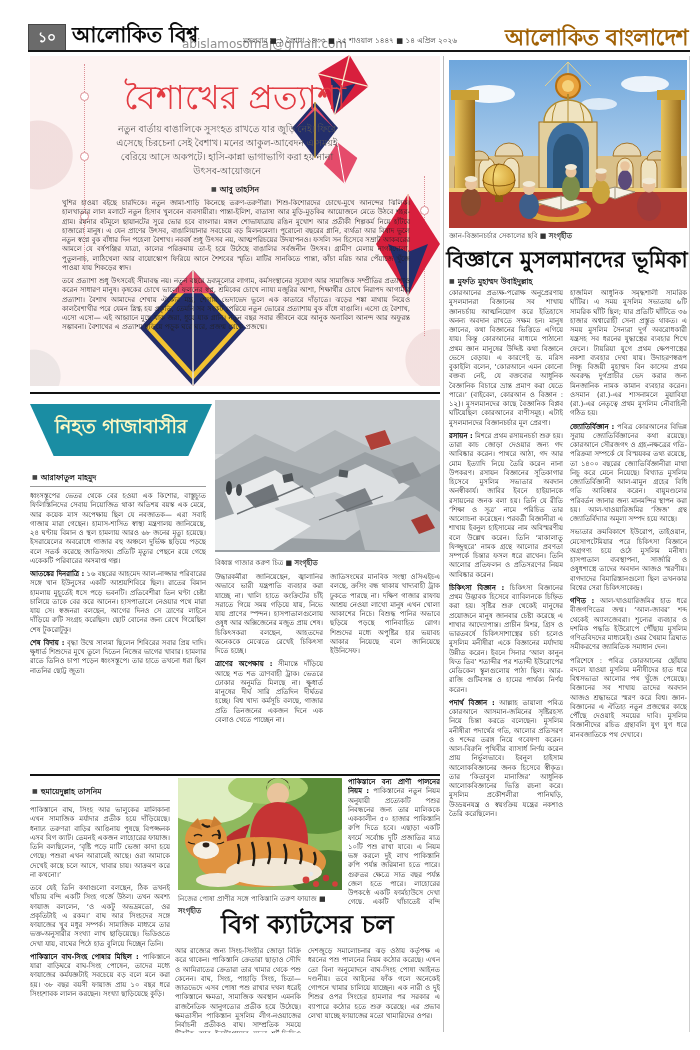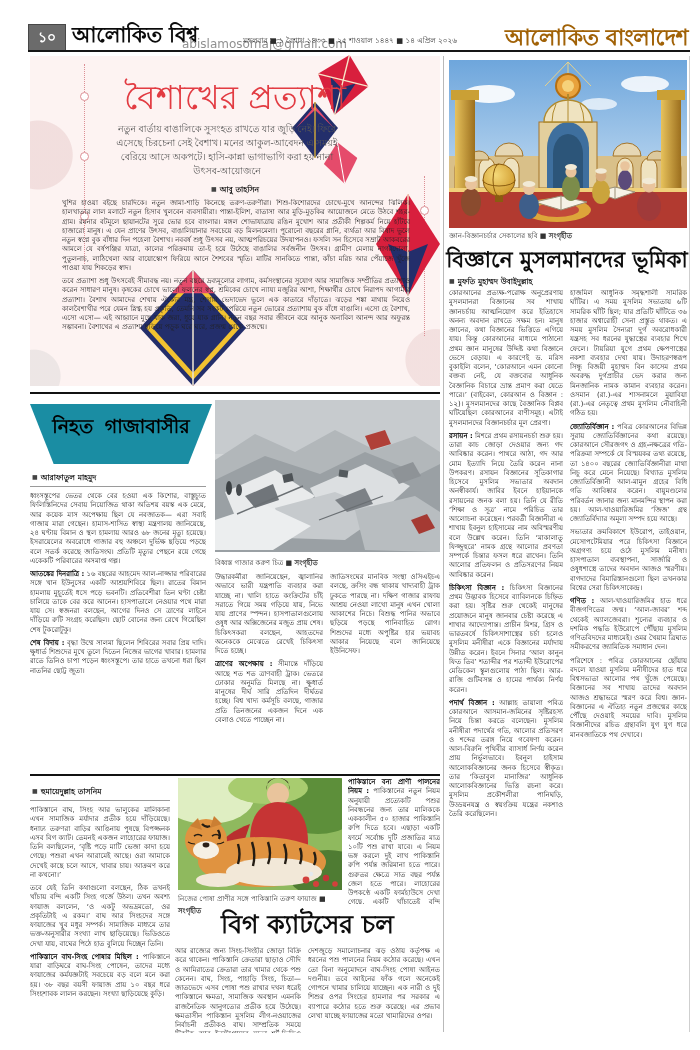--- a/index.html
+++ b/index.html
@@ -29,22 +29,22 @@
                             radial-gradient(circle at 99% 92%,rgba(214,170,170,.25) 0 30px,rgba(214,170,170,0) 31px),
                             radial-gradient(circle at 1% 97%,rgba(200,200,200,.30) 0 26px,rgba(200,200,200,0) 27px);}
   .f-headline{left:0;right:0;top:16px;text-align:center;font-size:33px;font-weight:400;color:#e23b42;}
   .f-standfirst{left:78px;top:66px;width:238px;text-align:center;font-size:9.4px;line-height:1.5;color:#565656;font-family:Liberation Serif, serif;}
   .f-byline{left:0;right:0;top:127px;text-align:center;}
   .f-body{left:32px;top:143px;width:348px;height:174px;}
   .dotline{width:0;border-left:1.6px dotted #dc8f95;}
   .dotcirc{width:7px;height:7px;border:1.4px solid #dc8f95;background:#fff;border-radius:50%;}
   
   .rule-black{height:1.6px;background:#111;}
-  .gz-head{left:30px;top:404px;width:182px;height:60px;background:#1a8da3;color:#000000;text-align:center;
-           clip-path:polygon(0 0,100% 0,87% 100%,13% 100%);font-weight:800;font-family:Liberation Mono, monospace;}
+  .gz-head{left:30px;top:404px;width:182px;height:52px;background:#1a8da3;color:#fef9c3;text-align:center;
+           clip-path:polygon(0 0,100% 0,87% 100%,13% 100%);font-weight:800;}
   .gz-head .l1{font-size:19px;margin-top:8px;}
   .gz-head .l2{font-size:19px;margin-top:1px;}
   .gz-byline{left:32px;top:471px;}
   .gz-photo{left:215px;top:400px;width:225px;height:152px;}
   .gz-caption{left:215px;top:557px;width:225px;}
   .gz-col1{left:30px;top:492px;width:176px;height:278px;}
   .gz-col2{left:215px;top:573px;width:108px;height:197px;}
   .gz-col3{left:330px;top:573px;width:110px;height:197px;}
   
   .tg-byline{left:32px;top:785px;}

